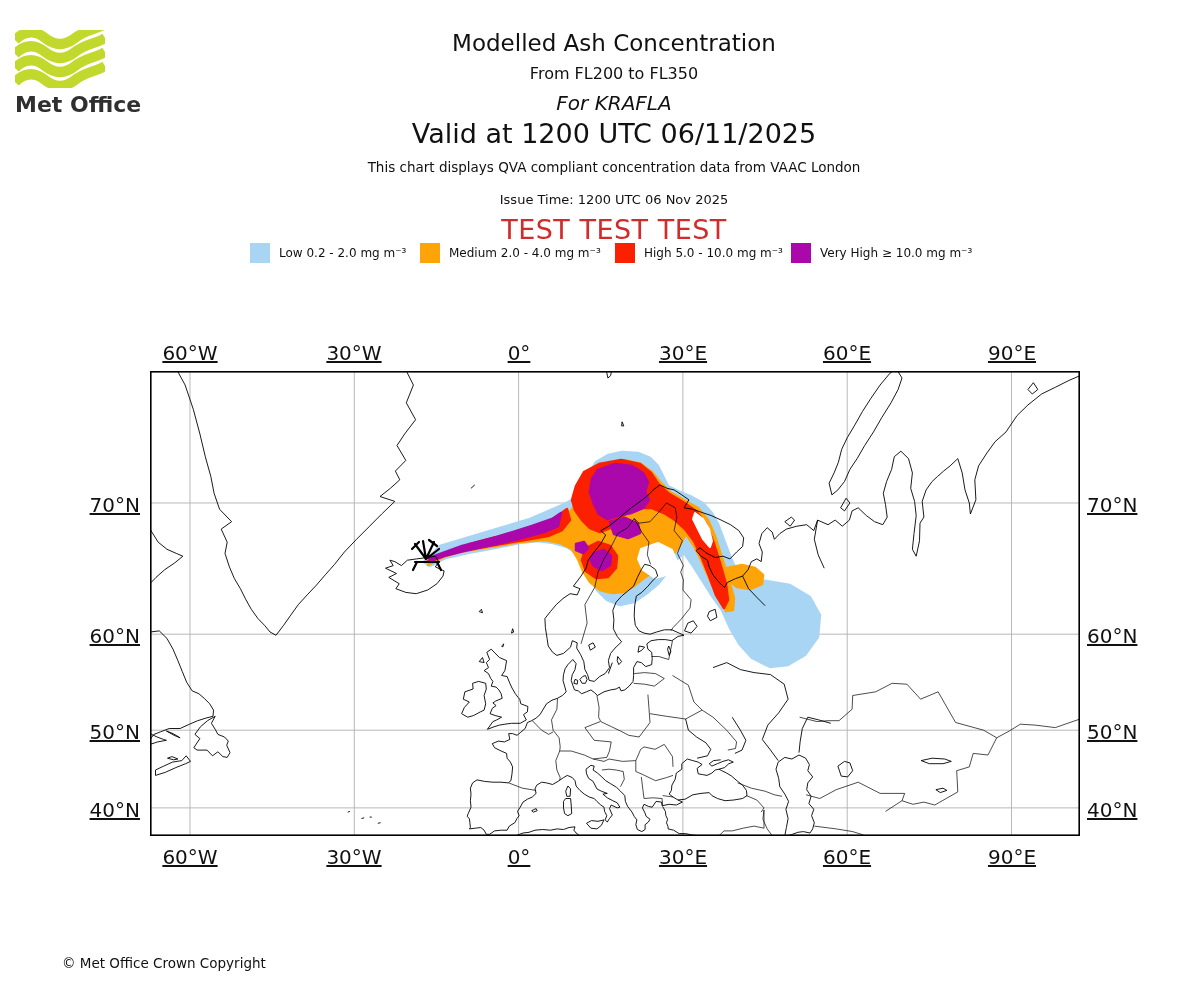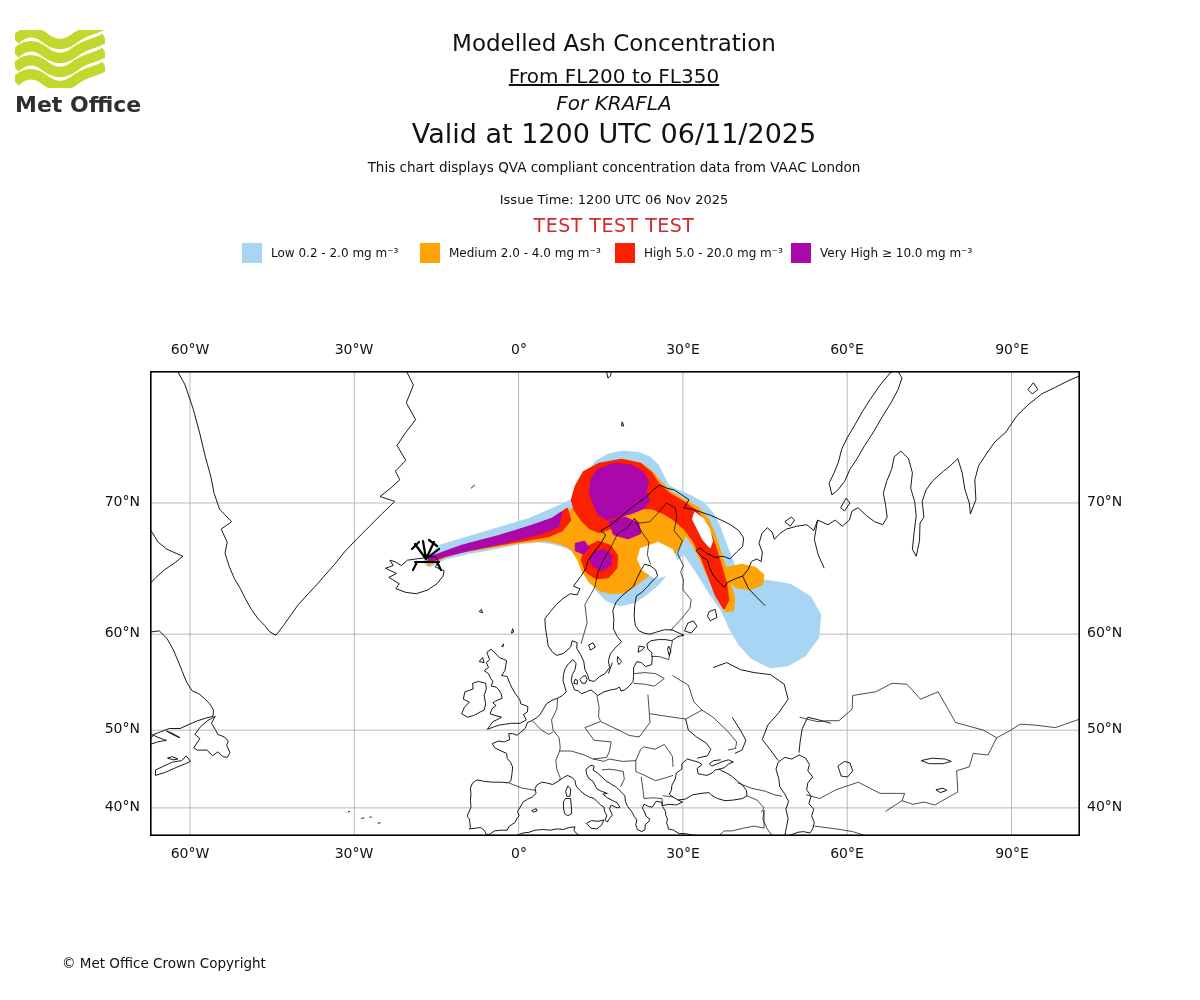--- a/index.html
+++ b/index.html
@@ -1,30 +1,30 @@
 <!DOCTYPE html>
 <html><head>
 <meta charset="utf-8">
 <style>
   html,body{margin:0;padding:0;background:#fff;}
   body{width:1200px;height:1000px;position:relative;font-family:"DejaVu Sans","Liberation Sans",sans-serif;color:#111;}
   .abs{position:absolute;}
   .ctr{position:absolute;left:28px;right:0;text-align:center;}
   #title{top:30px;font-size:23px;}
-  #sub1{top:64px;font-size:20px;text-decoration:underline;}
+  #sub1{top:64px;font-size:16px;}
   #sub2{top:91px;font-size:20px;font-style:italic;}
   #sub3{top:118px;font-size:27px;}
   #desc{top:159px;font-size:13.5px;}
   #issue{top:192px;font-size:13px;}
-  #test{top:214px;font-size:19px;color:#D22B2B;letter-spacing:.5px;}
+  #test{top:214px;font-size:27px;color:#D22B2B;letter-spacing:.5px;}
   .legend-item{position:absolute;top:242px;height:21px;display:flex;align-items:center;}
   .swatch{width:20px;height:20px;display:inline-block;flex:none;}
   .legend-label{margin-left:9px;font-size:12px;white-space:nowrap;}
   #mapbox{left:150px;top:371px;width:930px;height:465px;}
-  .tick{position:absolute;font-size:14px;width:80px;}
+  .tick{position:absolute;font-size:20px;width:80px;text-decoration:underline;}
   .tick.top{top:341px;text-align:center;}
   .tick.bot{top:845px;text-align:center;}
   .tick.lft{left:60px;text-align:right;}
   .tick.rgt{left:1087px;text-align:left;}
   #copyright{left:62px;top:955px;font-size:13.5px;}
   #logo{left:15px;top:28px;}
 </style>
 </head>
 <body>
 
@@ -44,31 +44,31 @@
 </svg>
 
 <div class="ctr" id="title">Modelled Ash Concentration</div>
 <div class="ctr" id="sub1">From FL200 to FL350</div>
 <div class="ctr" id="sub2">For KRAFLA</div>
 <div class="ctr" id="sub3">Valid at 1200 UTC 06/11/2025</div>
 <div class="ctr" id="desc">This chart displays QVA compliant concentration data from VAAC London</div>
 <div class="ctr" id="issue">Issue Time: 1200 UTC 06 Nov 2025</div>
 <div class="ctr" id="test">TEST TEST TEST</div>
 
-<div class="legend-item" style="left:242px">
+<div class="legend-item" style="left:250px">
   <span class="swatch" style="background: rgb(169, 213, 245);"></span>
   <span class="legend-label">Low 0.2 - 2.0 mg m⁻³</span>
 </div>
 <div class="legend-item" style="left:420px">
   <span class="swatch" style="background: rgb(255, 164, 8);"></span>
   <span class="legend-label">Medium 2.0 - 4.0 mg m⁻³</span>
 </div>
 <div class="legend-item" style="left:615px">
   <span class="swatch" style="background: rgb(250, 32, 0);"></span>
-  <span class="legend-label">High 5.0 - 20.0 mg m⁻³</span>
+  <span class="legend-label">High 5.0 - 10.0 mg m⁻³</span>
 </div>
 <div class="legend-item" style="left:791px">
   <span class="swatch" style="background: rgb(170, 8, 170);"></span>
   <span class="legend-label">Very High ≥ 10.0 mg m⁻³</span>
 </div>
 
 <span class="tick top" style="left:150px">60°W</span>
 <span class="tick top" style="left:314px">30°W</span>
 <span class="tick top" style="left:479px">0°</span>
 <span class="tick top" style="left:643px">30°E</span>

